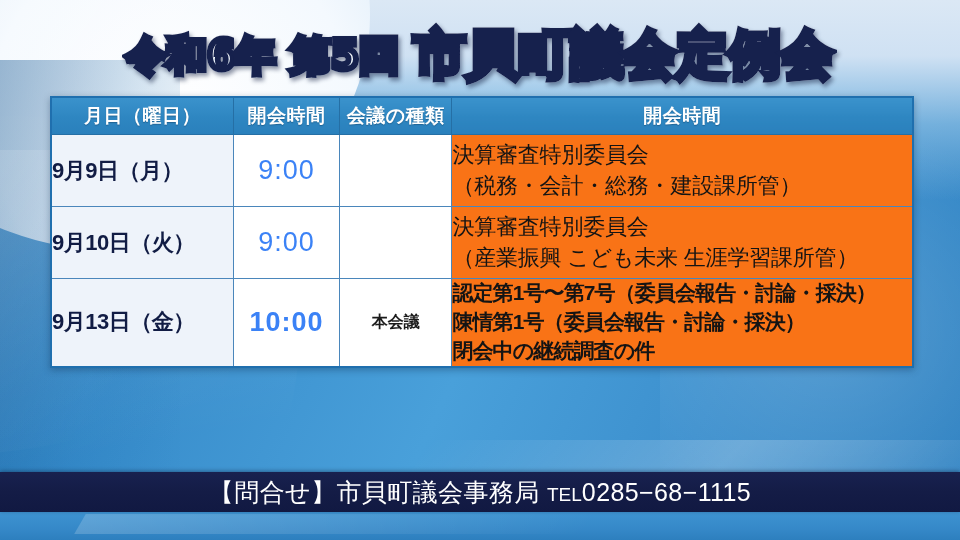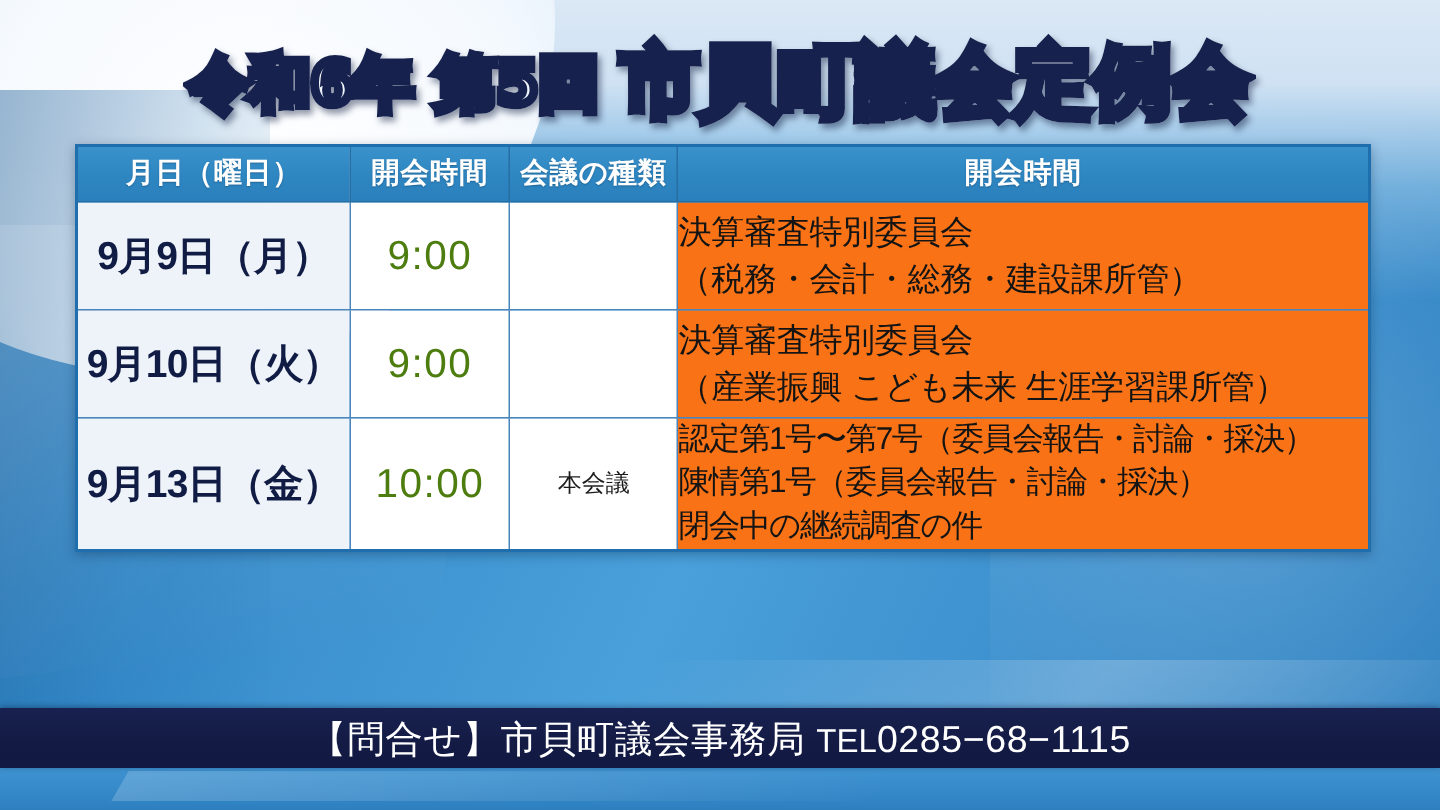--- a/index.html
+++ b/index.html
@@ -106,57 +106,57 @@
     border-color:#256fa5;
     text-shadow:0 1px 1px rgba(10,40,70,.35);
   }
   .col-date { width:182px; }
   .col-time { width:106px; }
   .col-type { width:112px; }
   .col-body { width:460px; }
 
   td.cell-date {
     background:#eef3fa;
-    text-align:center;
-    font-size:26px; font-weight:bold; color:#111c44;
+    text-align:left;
+    font-size:22px; font-weight:bold; color:#111c44;
     letter-spacing:-.5px;
   }
   td.cell-time {
     background:#ffffff; text-align:center;
-    font-size:27px; color:#4d7c0f; letter-spacing:1px;
+    font-size:27px; color:#3b82f6; letter-spacing:1px;
   }
   td.cell-type {
     background:#ffffff; text-align:center;
     font-size:16px; color:#1b1b1b;
   }
   td.cell-body {
     background:#f97316;
     padding:8px 0 8px 14px;
     font-size:22px; color:#141414; line-height:1.38;
     letter-spacing:-.2px;
   }
   tr.row-3 td.cell-body { font-size:21px; letter-spacing:-1px; }
   tr.row-4 td.cell-body { font-size:21px; letter-spacing:-.9px; }
   tr.row-1 td, tr.row-2 td, tr.row-3 td { height:72px; }
-  tr.row-4 td { height:87px; }
+  tr.row-4 td { height:87px;font-weight:bold; }
   .body-line { display:block; white-space:nowrap; }
 
   
   #contact-bar {
     position:absolute; left:0; top:472px; width:960px; height:40px;
     z-index:3;
     background:linear-gradient(180deg,#18214f 0%,#141c46 50%,#111942 100%);
     display:flex; align-items:center; justify-content:center;
     box-shadow:0 -1px 4px rgba(5,15,40,.4);
   }
   #contact-text {
     color:#ffffff; font-size:25px; letter-spacing:.4px;
     white-space:nowrap;
   }
-  .tel-mark { font-size:22px; letter-spacing:0; }
+  .tel-mark { font-size:19px; letter-spacing:0; }
 </style>
 </head>
 <body>
 
 <div id="bg">
   <div class="bg-base"></div>
   <div class="bg-topwash"></div>
   <div class="bg-whiteblob"></div>
   <div class="bg-swoosh-a"></div>
   <div class="bg-swoosh-b"></div>

